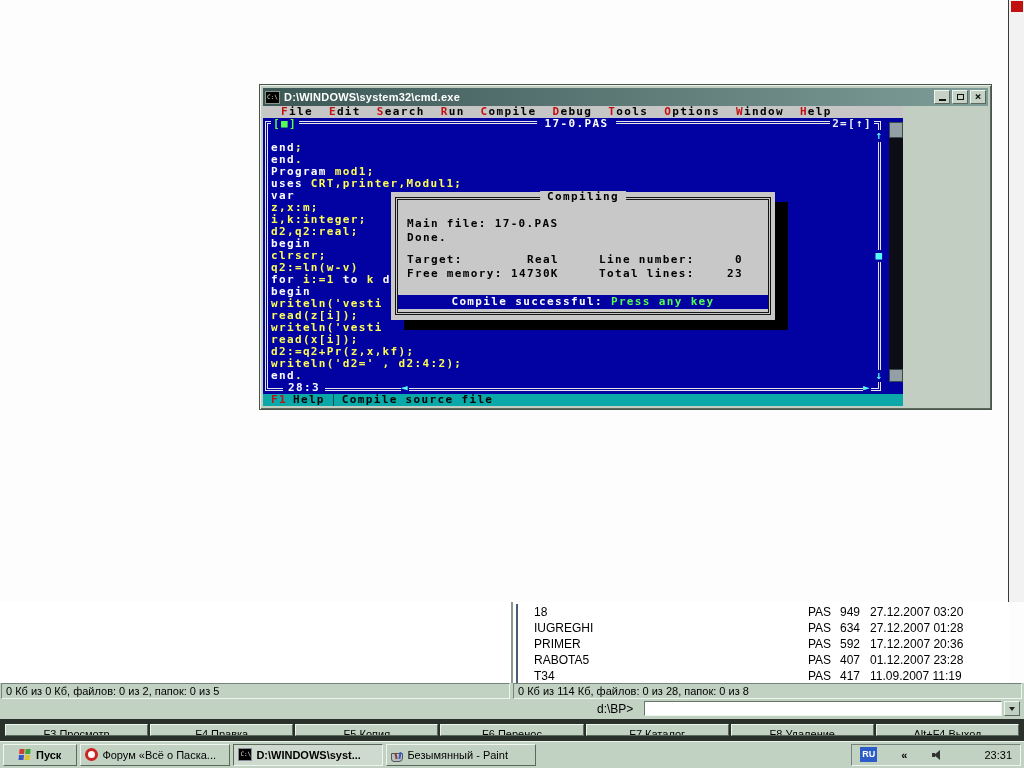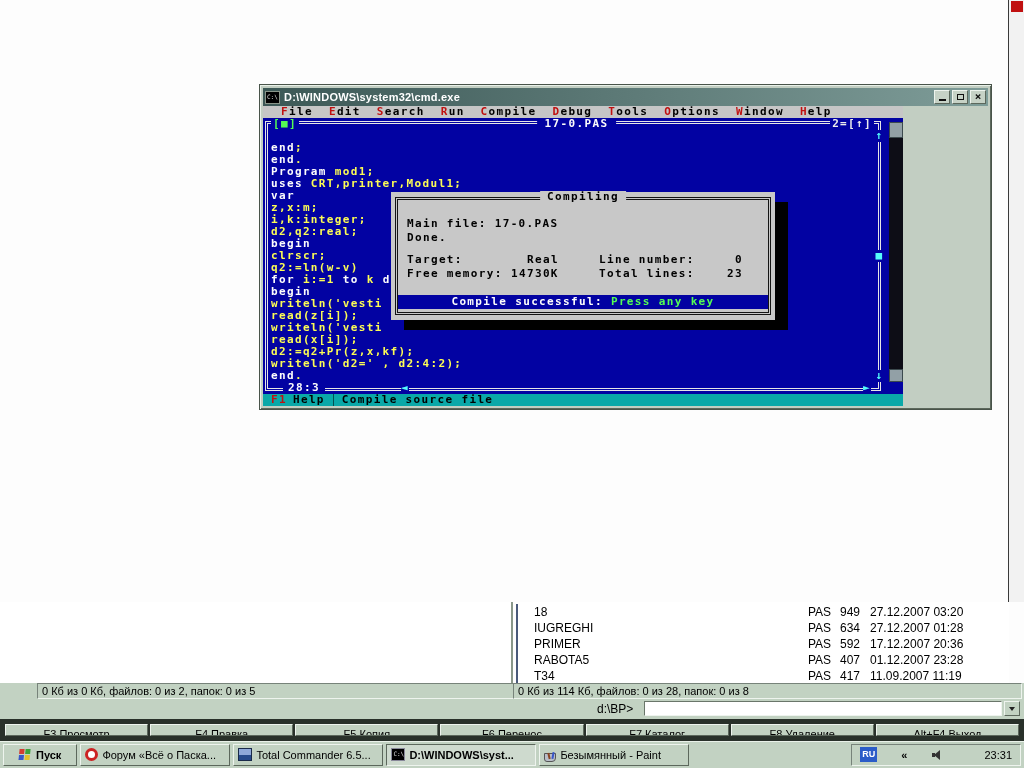--- a/index.html
+++ b/index.html
@@ -92,21 +92,21 @@
     background:linear-gradient(#eef2f8,#aebcd2);box-sizing:border-box;}
   .f-name{width:274px;white-space:nowrap;overflow:hidden;}
   .f-ext{width:30px;}
   .f-size{width:22px;text-align:right;}
   .f-date{margin-left:10px;white-space:nowrap;}
 
   #tc-status{position:absolute;left:0;top:683px;width:1024px;height:17px;background:var(--ui_green,#c2d2c2);}
   .st-pane{position:absolute;top:0;height:16px;border:1px solid;border-color:#77837a #eef4ee #eef4ee #77837a;
     box-sizing:border-box;font:11px/14px "Liberation Sans",sans-serif;color:#000;padding-left:4px;
     white-space:nowrap;overflow:hidden;background:var(--ui_green,#c2d2c2);}
-  #st-left{left:1px;width:509px;margin-left:36px;}
+  #st-left{left:1px;width:509px;}
   #st-right{left:513px;width:509px;}
 
   #tc-cmdline{position:absolute;left:0;top:700px;width:1024px;height:19px;background:var(--ui_green,#c2d2c2);}
   .prompt{position:absolute;left:597px;top:2px;font:12px/15px "Liberation Sans",sans-serif;color:#000;}
   .cmd-input{position:absolute;left:644px;top:1px;width:358px;height:15px;background:#fff;
     border:1px solid;border-color:#6a766a #eef4ee #eef4ee #6a766a;box-sizing:border-box;}
   .cmd-drop{position:absolute;left:1004px;top:1px;width:16px;height:15px;background:var(--ui_green,#c2d2c2);
     border:1px solid;border-color:#eef4ee #5c685c #5c685c #eef4ee;box-sizing:border-box;}
   .cmd-drop::before{content:"";position:absolute;left:4px;top:5px;
     border-left:3px solid transparent;border-right:3px solid transparent;border-top:4px solid #222;}
@@ -359,24 +359,20 @@
         </span>
       <span>Пуск</span>
     </span>
     <span id="task-list" style="display:flex">
 
         <span class="task-btn">
           <span class="task-icon icon-browser"></span>
           <span class="task-label">Форум «Всё о Паска...</span>
         </span>
 
-        <span class="task-btn">
-          <span class="task-icon icon-tc"></span>
-          <span class="task-label">Total Commander 6.5...</span>
-        </span>
 
         <span class="task-btn active">
           <span class="task-icon icon-cmd"></span>
           <span class="task-label">D:\WINDOWS\syst...</span>
         </span>
 
         <span class="task-btn">
           <span class="task-icon icon-paint"></span>
           <span class="task-label">Безымянный - Paint</span>
         </span>

